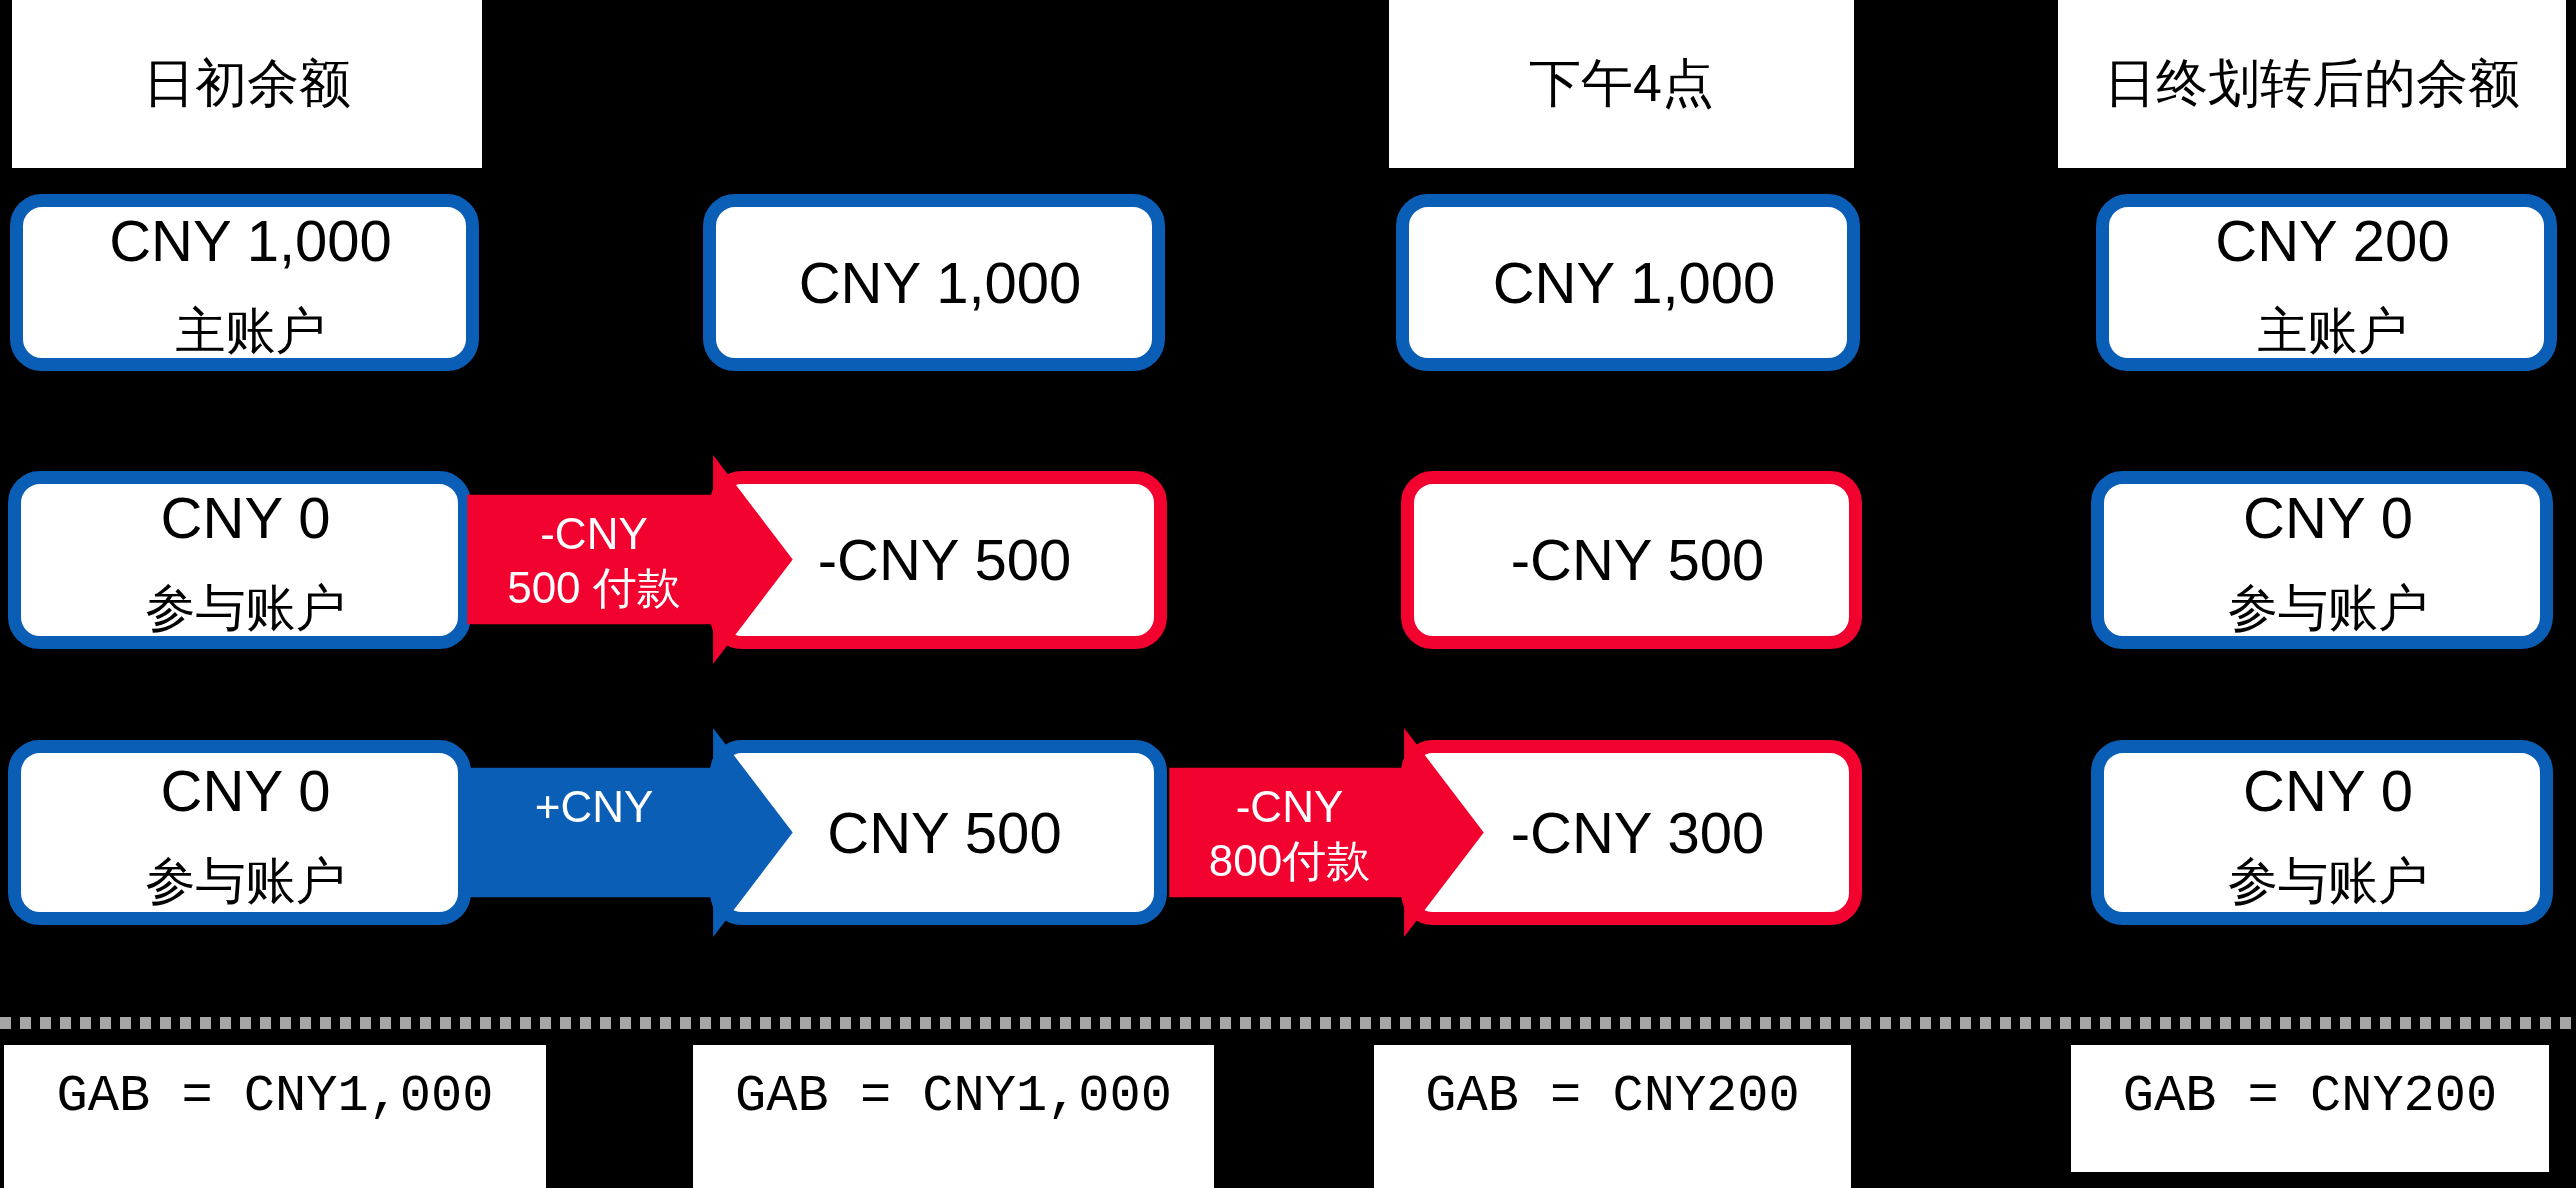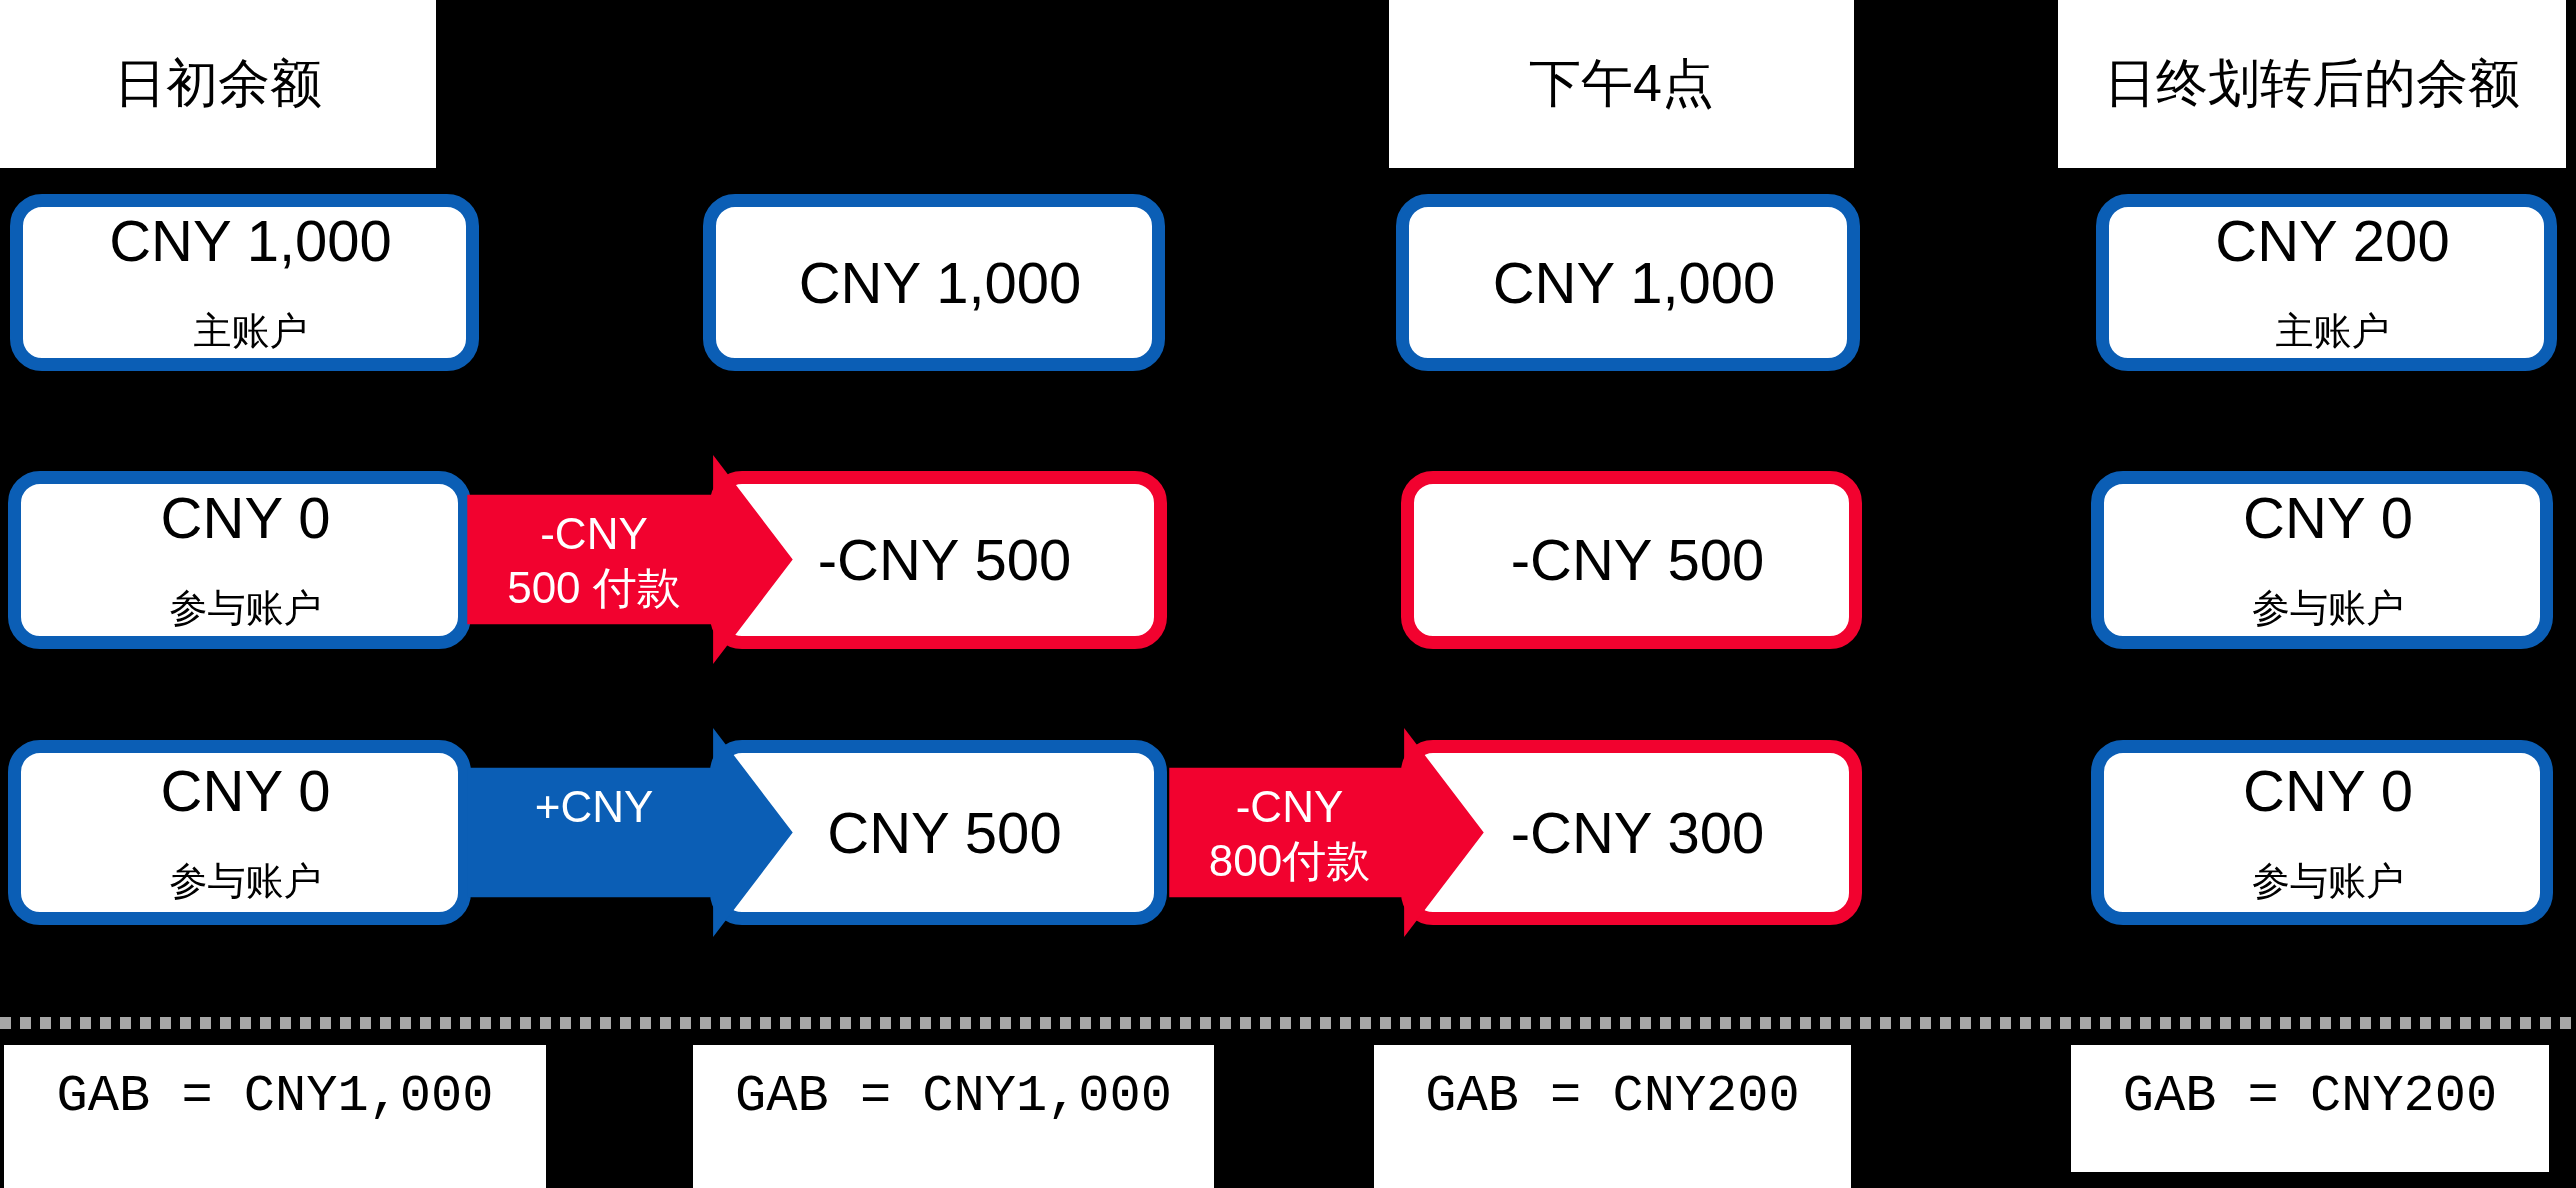--- a/index.html
+++ b/index.html
@@ -23,42 +23,42 @@
   }
   .box{
     position:absolute;background:var(--panel);border:13px solid var(--blue);
     border-radius:32px;box-sizing:border-box;
     display:flex;flex-direction:column;align-items:center;justify-content:center;
     text-align:center;
     padding-left:12px;
   }
   .box.red{border-color:var(--red);}
   .amount{font-size:58px;line-height:68px;color:var(--ink);white-space:nowrap;}
-  .sublabel{font-size:38px;line-height:56px;color:var(--ink);white-space:nowrap;margin-top:28px;}
+  .sublabel{font-size:50px;line-height:56px;color:var(--ink);white-space:nowrap;margin-top:28px;}
   .arrow-svg{position:absolute;display:block;}
   .arrow-text{
     position:absolute;color:var(--arrow-ink);text-align:center;
     font-size:44px;line-height:54px;white-space:nowrap;
   }
   .divider{
     position:absolute;left:0;top:1017px;width:2576px;height:12px;
     background:repeating-linear-gradient(90deg,var(--dotted) 0 11px,transparent 11px 20px);
   }
   .gab{
     position:absolute;top:1045px;height:144px;background:var(--panel);
     box-sizing:border-box;display:flex;justify-content:center;align-items:flex-start;
     padding-top:22px;font-size:52px;color:var(--ink);white-space:nowrap;font-family:Liberation Mono, monospace;
   }
 </style>
 </head>
 <body>
 
 <div class="stage">
 
-  <div class="hdr" style="left:0;width:436px">日初余额</div>
+  <div class="hdr" style="left:12px;width:470px">日初余额</div>
   <div class="hdr" style="left:1389px;width:465px">下午4点</div>
   <div class="hdr" style="left:2058px;width:508px">日终划转后的余额</div>
 
   <div class="box" style="left:10px;top:194px;width:469px;height:177px">
     <span class="amount">CNY 1,000</span>
     <span class="sublabel">主账户</span>
   </div>
   <div class="box" style="left:703px;top:194px;width:462px;height:177px">
     <span class="amount">CNY 1,000</span>
   </div>

